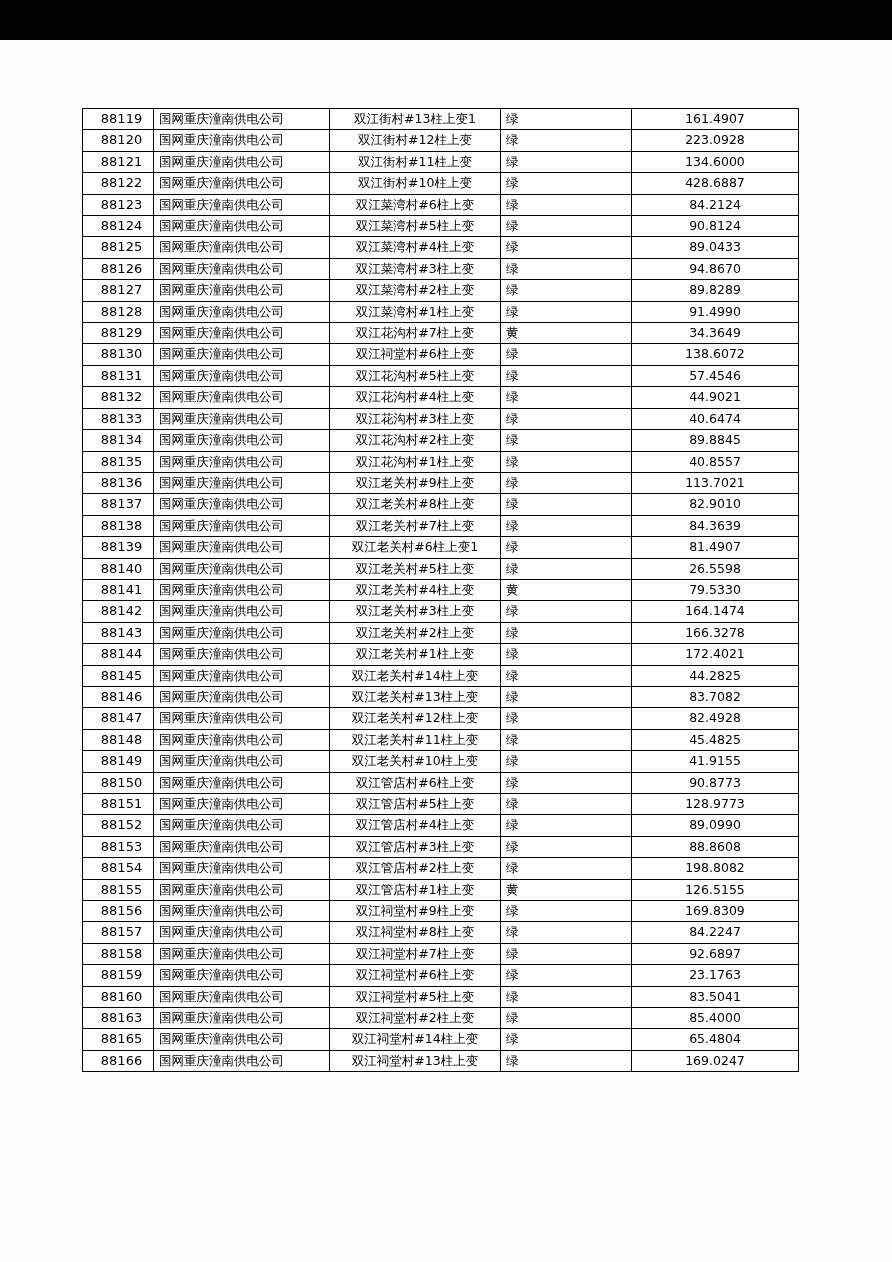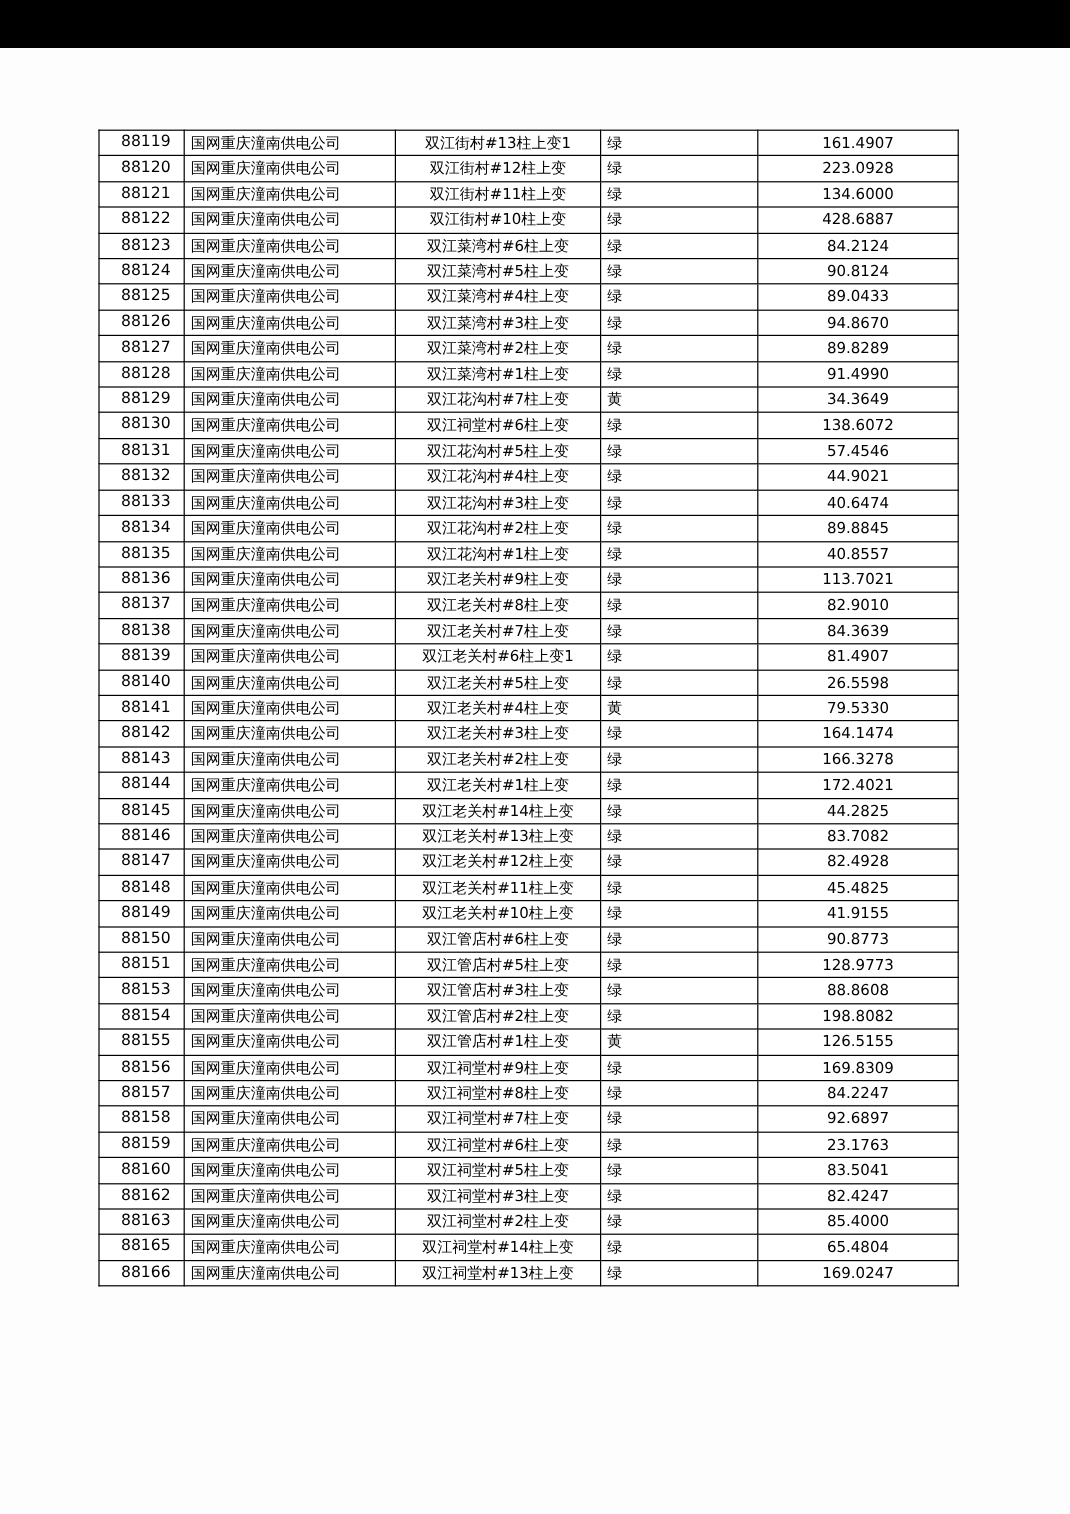--- a/index.html
+++ b/index.html
@@ -279,20 +279,27 @@
         <td class="col-value">90.8773</td>
       </tr>
       <tr>
         <td class="col-id">88151</td>
         <td class="col-company">国网重庆潼南供电公司</td>
         <td class="col-device">双江管店村#5柱上变</td>
         <td class="col-status">绿</td>
         <td class="col-value">128.9773</td>
       </tr>
       <tr>
+        <td class="col-id">88152</td>
+        <td class="col-company">国网重庆潼南供电公司</td>
+        <td class="col-device">双江管店村#4柱上变</td>
+        <td class="col-status">绿</td>
+        <td class="col-value">89.0990</td>
+      </tr>
+      <tr>
         <td class="col-id">88153</td>
         <td class="col-company">国网重庆潼南供电公司</td>
         <td class="col-device">双江管店村#3柱上变</td>
         <td class="col-status">绿</td>
         <td class="col-value">88.8608</td>
       </tr>
       <tr>
         <td class="col-id">88154</td>
         <td class="col-company">国网重庆潼南供电公司</td>
         <td class="col-device">双江管店村#2柱上变</td>
@@ -333,27 +340,20 @@
         <td class="col-device">双江祠堂村#6柱上变</td>
         <td class="col-status">绿</td>
         <td class="col-value">23.1763</td>
       </tr>
       <tr>
         <td class="col-id">88160</td>
         <td class="col-company">国网重庆潼南供电公司</td>
         <td class="col-device">双江祠堂村#5柱上变</td>
         <td class="col-status">绿</td>
         <td class="col-value">83.5041</td>
-      </tr>
-      <tr>
-        <td class="col-id">88162</td>
-        <td class="col-company">国网重庆潼南供电公司</td>
-        <td class="col-device">双江祠堂村#3柱上变</td>
-        <td class="col-status">绿</td>
-        <td class="col-value">82.4247</td>
       </tr>
       <tr>
         <td class="col-id">88163</td>
         <td class="col-company">国网重庆潼南供电公司</td>
         <td class="col-device">双江祠堂村#2柱上变</td>
         <td class="col-status">绿</td>
         <td class="col-value">85.4000</td>
       </tr>
       <tr>
         <td class="col-id">88165</td>

